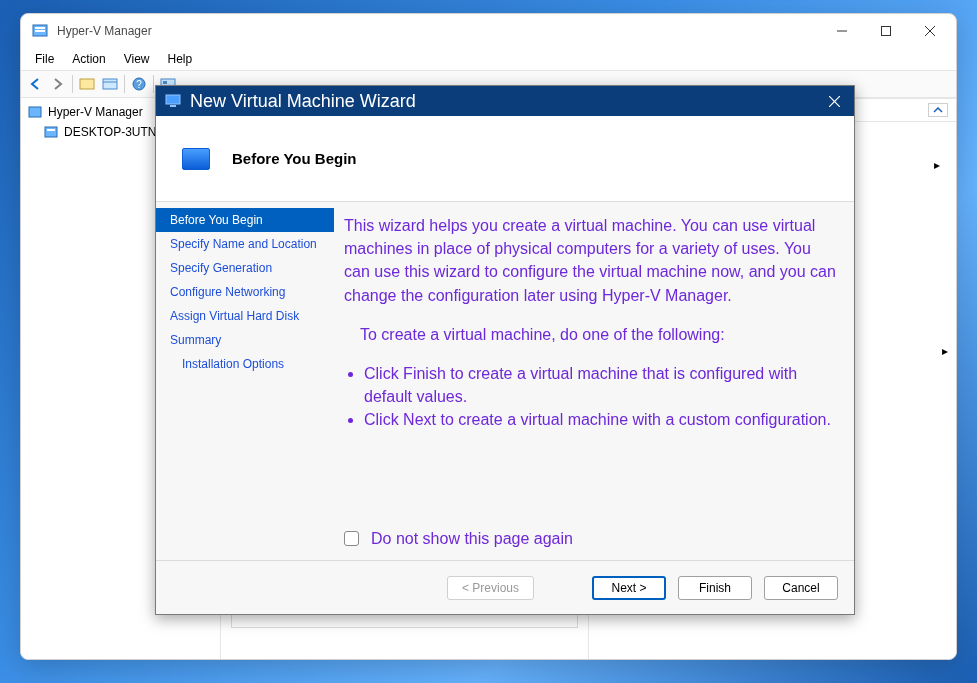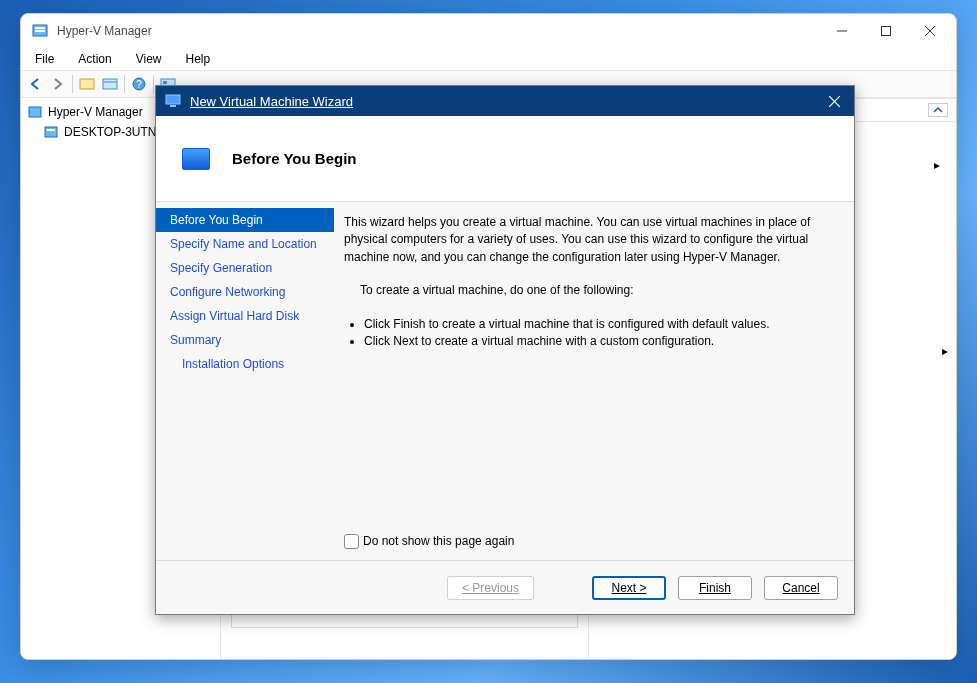--- a/index.html
+++ b/index.html
@@ -39,21 +39,21 @@
   .titlebar .win-controls { display: flex; }
   .win-btn {
     width: 44px; height: 30px;
     display: flex; align-items: center; justify-content: center;
     color: #555;
   }
   .menubar {
     height: 22px;
     display: flex;
     align-items: center;
-    gap: 8px;
+    gap: 2px;
     padding: 0 6px;
     color: #000;
   }
   .menubar span { padding: 2px 8px; }
   .toolbar {
     height: 28px;
     display: flex;
     align-items: center;
     gap: 1px;
     padding: 0 3px;
@@ -137,21 +137,21 @@
     background: #0b3d7a;
     color: #fff;
     display: flex; align-items: center;
     padding: 0 6px 0 8px;
   }
   .dlg-title .icon {
     width: 18px; height: 18px;
     display: inline-flex; align-items: center; justify-content: center;
     margin-right: 8px;
   }
-  .dlg-title .ttxt { flex: 1; font-size: 13px; text-decoration: underline; }
+  .dlg-title .ttxt { flex: 1; font-size: 18px; }
   .dlg-close {
     width: 28px; height: 24px;
     display: flex; align-items: center; justify-content: center;
     color: #fff;
   }
   .dlg-header {
     height: 86px;
     background: #fff;
     border-bottom: 1px solid #dcdcdc;
     display: flex;
@@ -186,31 +186,31 @@
     font-size: 12px;
   }
   .step.sub { padding-left: 26px; }
   .step.active {
     background: #0060c0;
     color: #fff;
   }
   .dlg-content {
     flex: 1;
     padding: 12px 18px 8px 10px;
-    color: #000000;
-    font-size: 12px;
+    color: #6d28d9;
+    font-size: 16px;
     line-height: 1.45;
     position: relative;
   }
   .dlg-content ul { margin: 6px 0 16px 20px; padding: 0; }
   .dlg-content li { margin: 0; }
   .checkbox-row {
     position: absolute;
     left: 10px; bottom: 10px;
-    display: flex; align-items: center; gap: 4px;
+    display: flex; align-items: center; gap: 12px;
   }
   .chk {
     width: 15px; height: 15px;
     border: 1px solid #888;
     border-radius: 3px;
     background: #fff;
   }
   .dlg-footer {
     height: 54px;
     border-top: 1px solid #dcdcdc;
@@ -223,21 +223,20 @@
   }
   .btn {
     min-width: 74px;
     height: 24px;
     padding: 0 14px;
     background: #fff;
     border: 1px solid #a0a0a0;
     border-radius: 3px;
     display: inline-flex; align-items: center; justify-content: center;
     color: #000;
-    text-decoration: underline;
   }
   .btn.disabled { color: #9a9a9a; border-color: #d0d0d0; }
   .btn.default { border: 2px solid #0060c0; margin-left: 46px; }
   .collapse-caret {
     width: 20px; height: 14px;
     border: 1px solid #cfcfcf;
     display: inline-flex; align-items: center; justify-content: center;
   }
 </style>
 </head>

